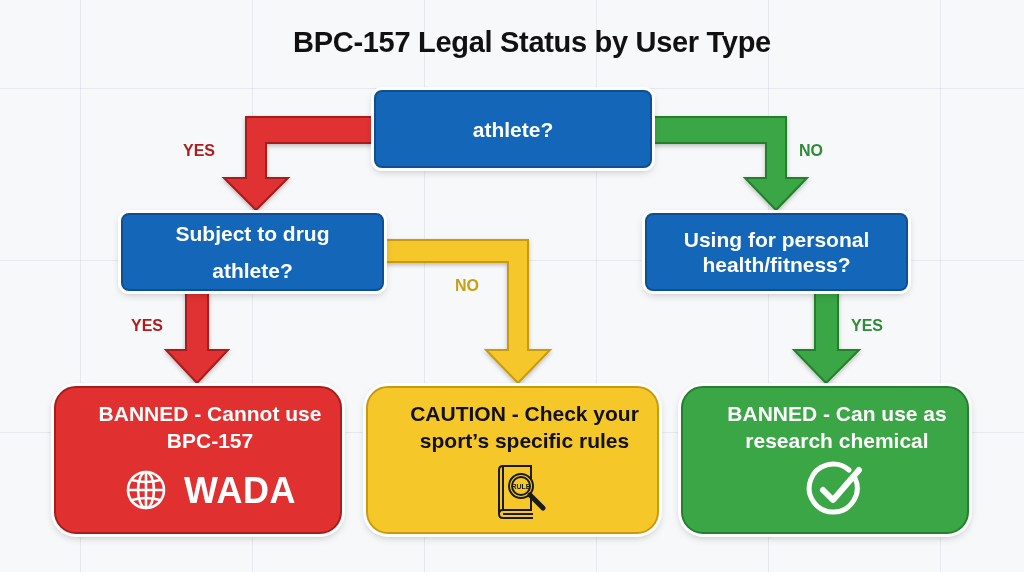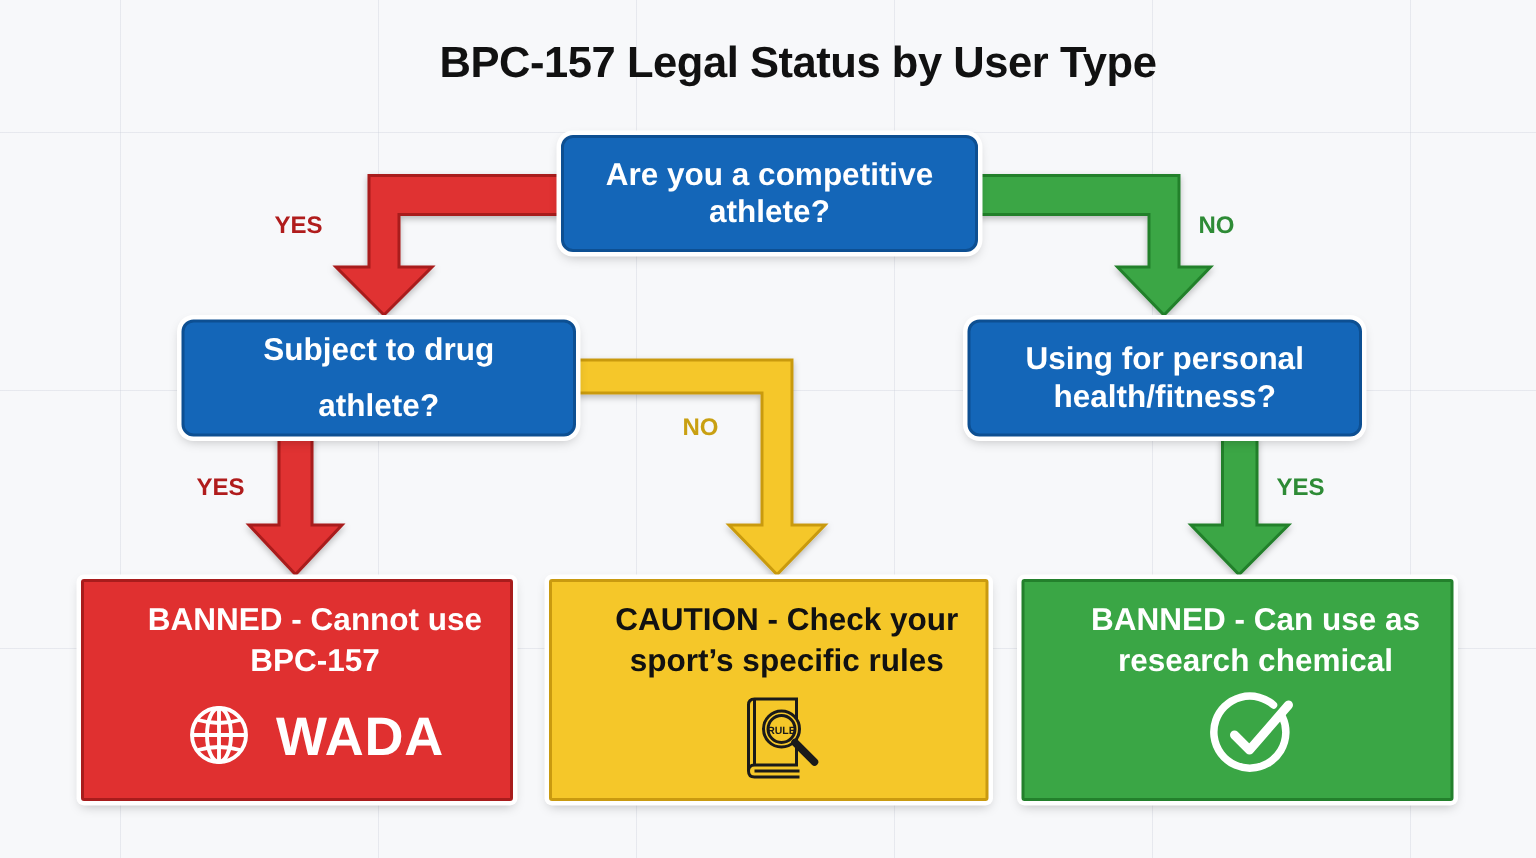--- a/index.html
+++ b/index.html
@@ -23,21 +23,21 @@
     padding-left: 40px;
   }
   svg.arrows { position: absolute; left: 0; top: 0; }
   .box {
     position: absolute; box-sizing: border-box;
     display: flex; flex-direction: column; align-items: center; justify-content: center;
     text-align: center; font-weight: bold; border-radius: 8px;
     box-shadow: 0 0 0 3px #fff, 0 3px 8px rgba(0,0,0,0.25);
   }
   .q { background: #1466b8; border: 2px solid #0d4f92; color: #fff; font-size: 21px; line-height: 25px; }
-  .res { border-radius: 2px; font-size: 21px; line-height: 27px; justify-content: flex-start; padding-top: 12px; padding-left: 24px; }
+  .res { border-radius: 22px; font-size: 21px; line-height: 27px; justify-content: flex-start; padding-top: 12px; padding-left: 24px; }
   .red { background: #e03030; border: 2px solid #a81c1c; color: #fff; }
   .yel { background: #f5c729; border: 2px solid #c99a10; color: #111; }
   .grn { background: #3aa645; border: 2px solid #23802c; color: #fff; }
   .lbl { position: absolute; font-weight: bold; font-size: 16px; }
   .icon-row { margin-top: 14px; display: flex; align-items: center; gap: 16px; }
   .wada-text { font-size: 36px; font-weight: bold; color: #fff; letter-spacing: 0.5px; }
 </style>
 </head>
 <body>
 
@@ -63,21 +63,20 @@
   <path d="M815,292 L838,292 L838,350 L859,350 L826,383 L794,350 L815,350 Z" fill="#3aa645" stroke="#23802c" stroke-width="2" filter="url(#sh)"></path>
 </svg>
 
 <div class="lbl" style="left:183px; top:142px; color:#b01c1c;">YES</div>
 <div class="lbl" style="left:799px; top:142px; color:#2e8b36;">NO</div>
 <div class="lbl" style="left:131px; top:317px; color:#b01c1c;">YES</div>
 <div class="lbl" style="left:455px; top:277px; color:#c9a012;">NO</div>
 <div class="lbl" style="left:851px; top:317px; color:#2e8b36;">YES</div>
 
 <div class="box q" style="left:374px; top:90px; width:278px; height:78px;">
-  <div>Are you a competitive</div>
   <div>athlete?</div>
 </div>
 
 <div class="box q" style="left:121px; top:213px; width:263px; height:78px;gap:12px;">
   <div>Subject to drug</div>
   <div>athlete?</div>
 </div>
 
 <div class="box q" style="left:645px; top:213px; width:263px; height:78px;">
   <div>Using for personal</div>

